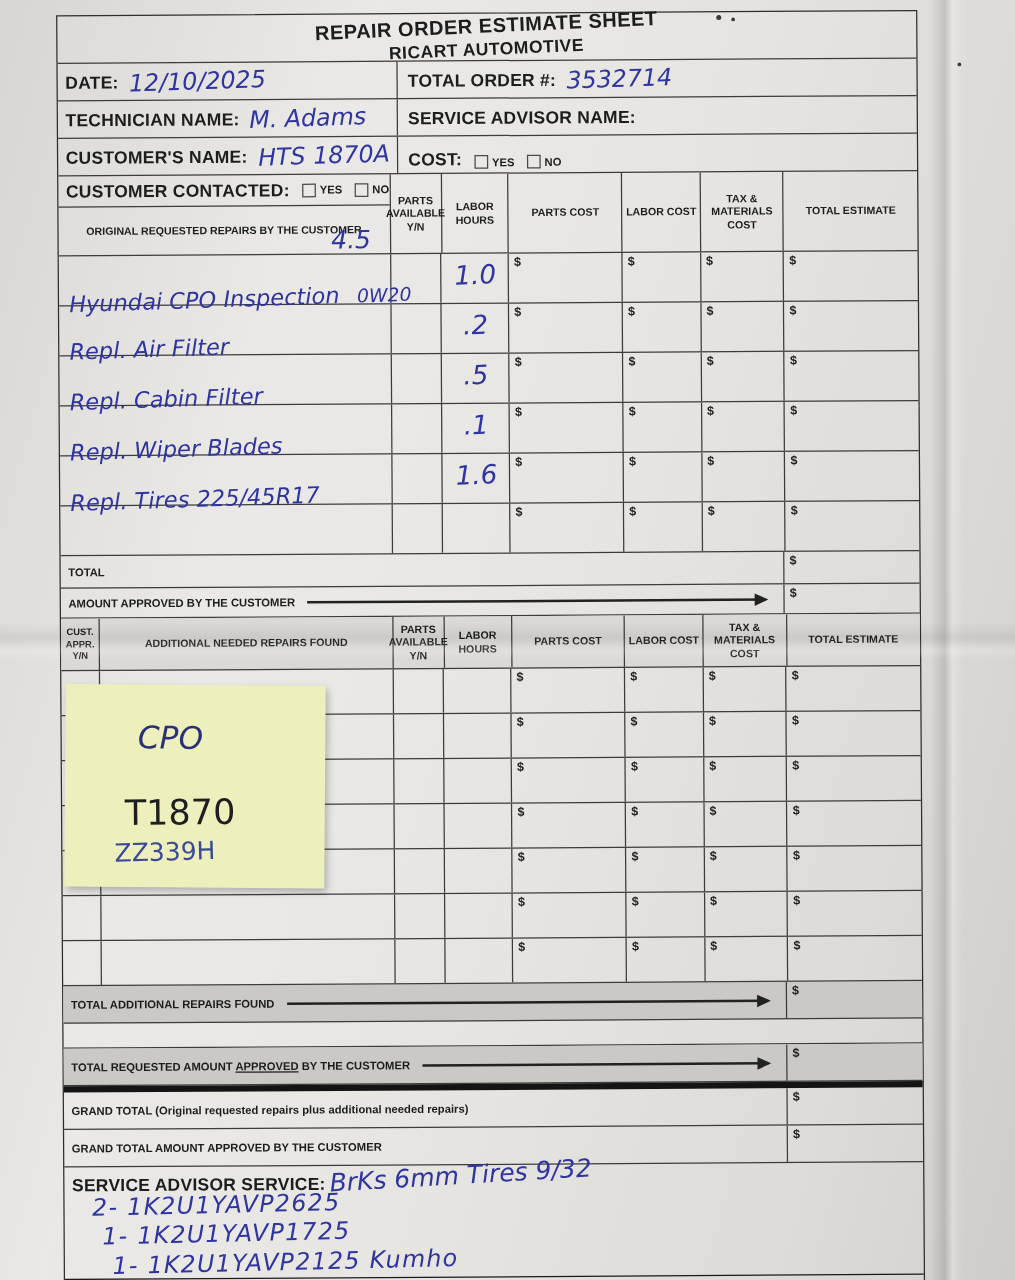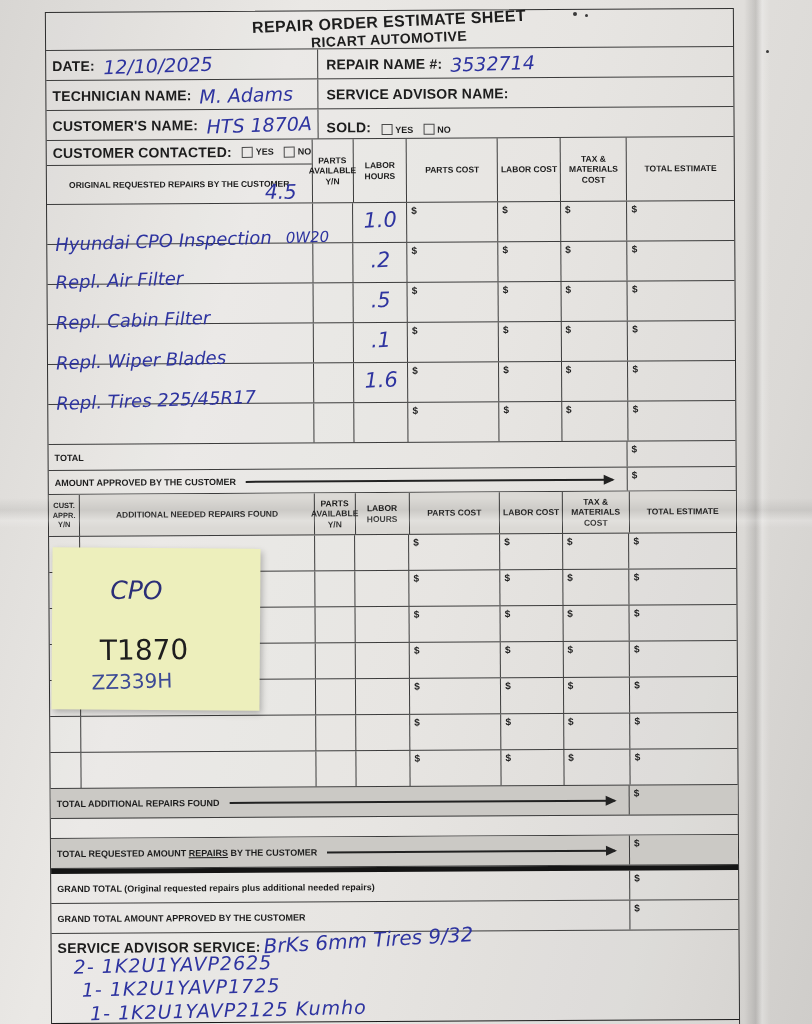--- a/index.html
+++ b/index.html
@@ -92,42 +92,42 @@
     <div class="title-1">REPAIR ORDER ESTIMATE SHEET</div>
     <div class="title-2">RICART AUTOMOTIVE</div>
   </div>
 
   <div class="row frow">
     <div class="fhalf">
       <span class="lbl">DATE:</span>
       <span class="ink fval">12/10/2025</span>
     </div>
     <div class="fhalf2">
-      <span class="lbl">REPAIR NAME #:</span>
+      <span class="lbl">TOTAL ORDER #:</span>
       <span class="ink fval">3532714</span>
     </div>
   </div>
 
   <div class="row frow">
     <div class="fhalf">
       <span class="lbl">TECHNICIAN NAME:</span>
       <span class="ink fval">M. Adams</span>
     </div>
     <div class="fhalf2">
       <span class="lbl">SERVICE ADVISOR NAME:</span>
     </div>
   </div>
 
   <div class="row frow">
     <div class="fhalf">
       <span class="lbl">CUSTOMER'S NAME:</span>
       <span class="ink fval">HTS 1870A</span>
     </div>
     <div class="fhalf2" style="align-items:flex-end;padding-bottom:3px;">
-      <span class="lbl">SOLD:</span>
+      <span class="lbl">COST:</span>
       <span class="checkbox"></span>
       <span class="cb-lbl">YES</span>
       <span class="checkbox"></span>
       <span class="cb-lbl">NO</span>
     </div>
   </div>
 
   <div class="hdr-row">
     <div class="left-stack">
       <div class="contacted">
@@ -432,21 +432,21 @@
 
   <div class="total-row gray" style="height:30px;">
     <span class="total-lbl">TOTAL ADDITIONAL REPAIRS FOUND</span>
     <div class="arrow"></div>
     <div class="rbox">
         <span class="dollar">$</span>
       </div>
   </div>
   <div class="spacer-row"></div>
   <div class="total-row gray" style="height:30px;">
-    <span class="total-lbl"><span>TOTAL REQUESTED AMOUNT </span><span class="underline">REPAIRS</span><span> BY THE CUSTOMER</span></span>
+    <span class="total-lbl"><span>TOTAL REQUESTED AMOUNT </span><span class="underline">APPROVED</span><span> BY THE CUSTOMER</span></span>
     <div class="arrow"></div>
     <div class="rbox">
         <span class="dollar">$</span>
       </div>
   </div>
 
   <div class="thick-bar"></div>
 
   <div class="gt-row">
     <div class="gt-lbl">GRAND TOTAL (Original requested repairs plus additional needed repairs)</div>

